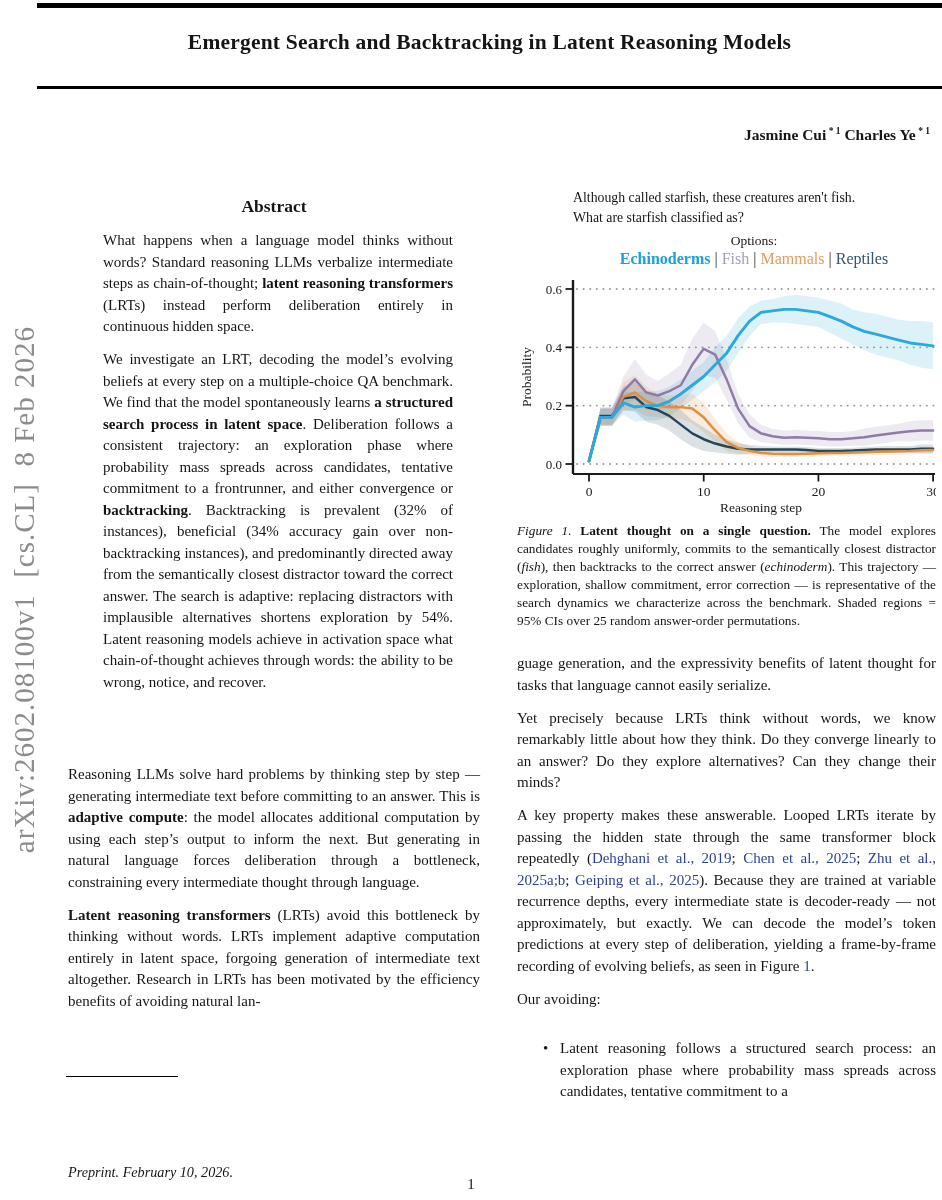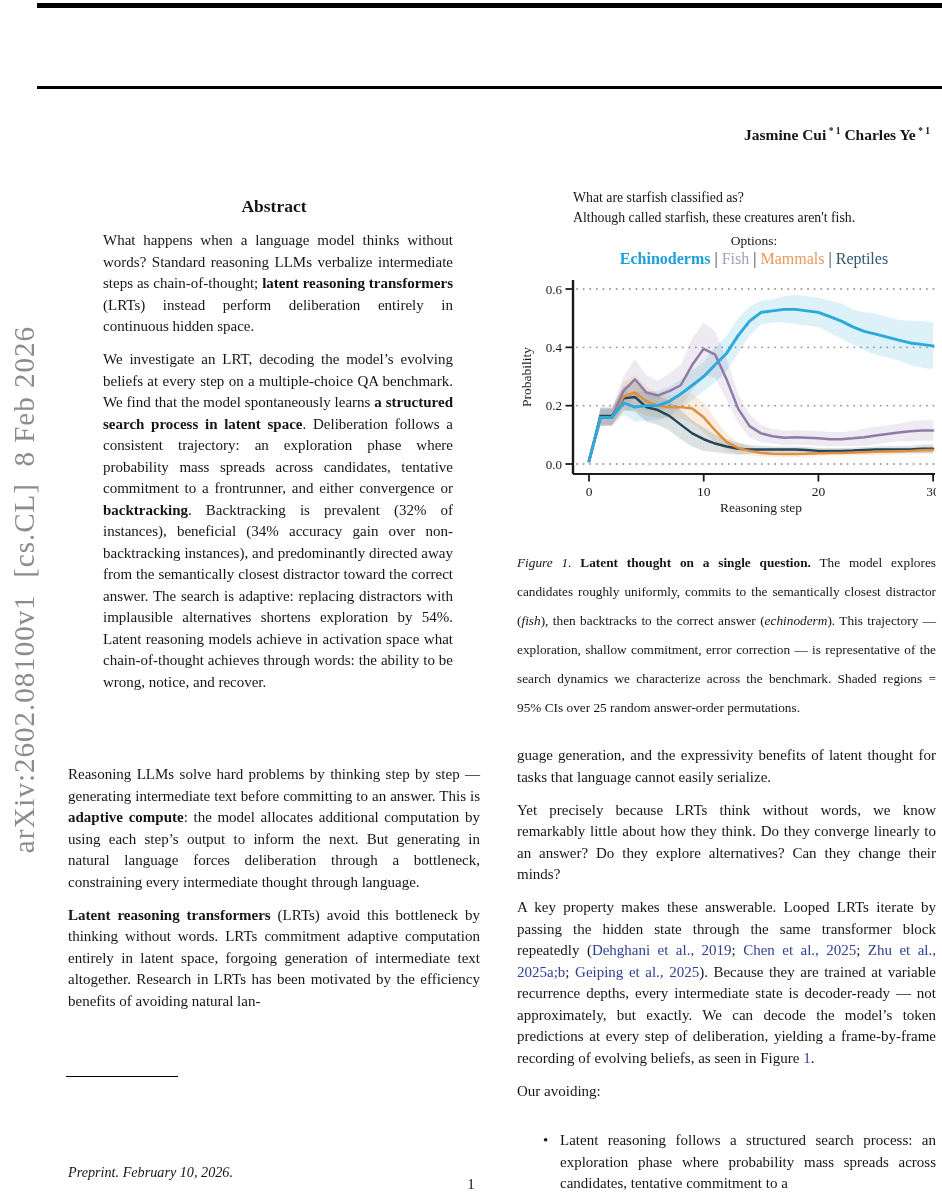--- a/index.html
+++ b/index.html
@@ -26,66 +26,67 @@
   .section-heading{font-size:17px;font-weight:bold;margin:0 0 13px 0;}
   .intro-block{position:absolute;left:68px;top:764px;width:412px;}
   .footnote-block{position:absolute;left:66px;top:1076px;width:414px;}
   .footnote-rule{width:112px;border-top:1.4px solid #000;margin:0 0 6px 0;}
   .footnote-text{font-size:12.8px;line-height:17.5px;text-align:justify;text-indent:12px;}
   .preprint{position:absolute;left:68px;top:1138px;font-style:italic;font-size:14.2px;margin-top:26px;}
   .fig-question{margin-left:56px;width:362px;font-size:13.8px;line-height:19.5px;}
   .fig-options-label{margin:6px 0 0 56px;width:362px;text-align:center;font-size:13.5px;}
   .fig-options{margin:1px 0 0 56px;width:362px;text-align:center;font-size:16px;}
   .chart-svg{display:block;margin-top:6px;}
-  .fig-caption{margin-top:32px;font-size:13.3px;line-height:29px;text-align:justify;}
+  .fig-caption{margin-top:6px;font-size:13.3px;line-height:18px;text-align:justify;}
   .rc-body{margin-top:23px;}
   .findings{margin-bottom:0;}
   .bullet-row{display:flex;margin-top:28px;padding-left:26px;}
   .bullet-glyph{width:17px;font-size:15px;line-height:21.5px;}
   .bullet-text{flex:1;font-size:15px;line-height:21.5px;text-align:justify;hyphens:auto;-webkit-hyphens:auto;}
   .page-number{position:absolute;left:0;right:0;top:1176px;text-align:center;font-size:15px;}
 </style>
 </head>
 <body>
 
 <div class="page">
 
   <div class="rule rule-top"></div>
+  <div class="title">Emergent Search and Backtracking in Latent Reasoning Models</div>
   <div class="rule rule-mid"></div>
   <div class="authors"><span>Jasmine Cui</span><span class="sup"> * 1</span><span>   </span><span>Charles Ye</span><span class="sup"> * 1</span></div>
 
   <div class="sidebar">
     <div class="sidebar-inner">arXiv:2602.08100v1  [cs.CL]  8 Feb 2026</div>
   </div>
 
   <div class="col-left">
     <div class="abstract-heading">Abstract</div>
     <div class="abstract-body body-text">
       <p><span>What happens when a language model thinks without words? Standard reasoning LLMs verbalize intermediate steps as chain-of-thought; </span><span style="font-weight: bold;">latent reasoning transformers</span><span> (LRTs) instead perform deliberation entirely in continuous hidden space.</span></p>
       <p><span>We investigate an LRT, decoding the model’s evolving beliefs at every step on a multiple-choice QA benchmark. We find that the model spontaneously learns </span><span style="font-weight: bold;">a structured search process in latent space</span><span>.  Deliberation follows a consistent trajectory: an exploration phase where probability mass spreads across candidates, tentative commitment to a frontrunner, and either convergence or </span><span style="font-weight: bold;">backtracking</span><span>.  Backtracking is prevalent (32% of instances), beneficial (34% accuracy gain over non-backtracking instances), and predominantly directed away from the semantically closest distractor toward the correct answer.  The search is adaptive: replacing distractors with implausible alternatives shortens exploration by 54%. Latent reasoning models achieve in activation space what chain-of-thought achieves through words: the ability to be wrong, notice, and recover.</span></p>
     </div>
   </div>
 
   <div class="intro-block">
     <div class="body-text">
       <p><span>Reasoning LLMs solve hard problems by thinking step by step — generating intermediate text before committing to an answer.  This is </span><span style="font-weight: bold;">adaptive compute</span><span>:  the model allocates additional computation by using each step’s output to inform the next. But generating in natural language forces deliberation through a bottleneck, constraining every intermediate thought through language.</span></p>
-      <p><span style="font-weight: bold;">Latent reasoning transformers</span><span> (LRTs) avoid this bottleneck by thinking without words. LRTs commitment adaptive computation entirely in latent space, forgoing generation of intermediate text altogether. Research in LRTs has been motivated by the efficiency benefits of avoiding natural lan-</span></p>
+      <p><span style="font-weight: bold;">Latent reasoning transformers</span><span> (LRTs) avoid this bottleneck by thinking without words. LRTs implement adaptive computation entirely in latent space, forgoing generation of intermediate text altogether. Research in LRTs has been motivated by the efficiency benefits of avoiding natural lan-</span></p>
     </div>
   </div>
 
   <div class="footnote-block">
     <div class="footnote-rule"></div>
   </div>
   <div class="preprint">Preprint. February 10, 2026.</div>
 
   <div class="col-right">
     <div class="figure-block">
       <div class="fig-question">
+        <div>Although called starfish, these creatures aren't fish.</div>
         <div>What are starfish classified as?</div>
-        <div>Although called starfish, these creatures aren't fish.</div>
       </div>
       <div class="fig-options-label">Options:</div>
       <div class="fig-options"><span style="font-weight: bold; color: rgb(29, 159, 216);">Echinoderms</span><span style="color: rgb(51, 51, 51);"> | </span><span style="color: rgb(168, 155, 194);">Fish</span><span style="color: rgb(51, 51, 51);"> | </span><span style="color: rgb(230, 154, 92);">Mammals</span><span style="color: rgb(51, 51, 51);"> | </span><span style="color: rgb(49, 86, 108);">Reptiles</span></div>
       <svg class="chart-svg" width="419" height="242" viewBox="0 0 419 242" xmlns="http://www.w3.org/2000/svg">
           <line x1="60" y1="190" x2="418" y2="190" stroke="#999" stroke-width="1.9" stroke-dasharray="0.1 6.5" stroke-linecap="round"></line>
           <line x1="60" y1="131.66666666666666" x2="418" y2="131.66666666666666" stroke="#999" stroke-width="1.9" stroke-dasharray="0.1 6.5" stroke-linecap="round"></line>
           <line x1="60" y1="73.33333333333331" x2="418" y2="73.33333333333331" stroke="#999" stroke-width="1.9" stroke-dasharray="0.1 6.5" stroke-linecap="round"></line>
           <line x1="60" y1="15" x2="418" y2="15" stroke="#999" stroke-width="1.9" stroke-dasharray="0.1 6.5" stroke-linecap="round"></line>
           <polygon points="72,185.625 83.47,134.58333333333331 94.94,134.58333333333331 106.41,117.08333333333333 117.88,118.54166666666666 129.35,117.08333333333333 140.82,117.08333333333333 152.29000000000002,112.70833333333333 163.76,105.41666666666667 175.23000000000002,96.66666666666666 186.7,87.91666666666667 198.17000000000002,73.33333333333331 209.64000000000001,61.66666666666666 221.11,44.16666666666666 232.58,32.49999999999997 244.05,26.66666666666663 255.52,25.208333333333314 266.99,22.29166666666663 278.46000000000004,20.833333333333314 289.93,22.29166666666663 301.4,23.74999999999997 312.87,26.66666666666663 324.34000000000003,29.583333333333314 335.81,35.41666666666666 347.28000000000003,38.333333333333314 358.75,39.79166666666666 370.22,42.708333333333314 381.69,45.625 393.16,47.083333333333314 404.63,47.083333333333314 416.1,48.54166666666666 416.1,95.20833333333333 404.63,93.75 393.16,90.83333333333334 381.69,86.45833333333333 370.22,83.54166666666666 358.75,80.625 347.28000000000003,76.24999999999999 335.81,70.41666666666667 324.34000000000003,64.58333333333333 312.87,58.75 301.4,52.91666666666666 289.93,51.458333333333314 278.46000000000004,49.99999999999997 266.99,48.54166666666666 255.52,48.54166666666666 244.05,49.99999999999997 232.58,61.66666666666666 221.11,79.16666666666666 209.64000000000001,96.66666666666666 198.17000000000002,108.33333333333331 186.7,117.08333333333333 175.23000000000002,125.83333333333331 163.76,134.58333333333331 152.29000000000002,141.875 140.82,146.25 129.35,146.25 117.88,147.70833333333331 106.41,140.41666666666669 94.94,152.08333333333331 83.47,152.08333333333331 72,188.54166666666666" fill="#2ba8dc" fill-opacity="0.16" stroke="none"></polygon>
           <polygon points="72,185.625 83.47,134.58333333333331 94.94,134.58333333333331 106.41,102.5 117.88,85 129.35,101.04166666666666 140.82,106.875 152.29000000000002,99.58333333333333 163.76,90.83333333333331 175.23000000000002,64.58333333333331 186.7,48.54166666666666 198.17000000000002,57.29166666666666 209.64000000000001,85 221.11,120 232.58,140.41666666666666 244.05,150.625 255.52,155 266.99,156.45833333333334 278.46000000000004,155.875 289.93,156.45833333333334 301.4,157.04166666666666 312.87,157.91666666666666 324.34000000000003,157.91666666666666 335.81,157.04166666666666 347.28000000000003,154.41666666666666 358.75,152.66666666666666 370.22,151.20833333333331 381.69,149.75 393.16,147.125 404.63,146.25 416.1,146.25 416.1,166.66666666666666 404.63,166.66666666666666 393.16,167.54166666666666 381.69,167.25 370.22,168.70833333333334 358.75,170.16666666666666 347.28000000000003,171.91666666666666 335.81,171.625 324.34000000000003,172.5 312.87,172.5 301.4,171.625 289.93,171.04166666666666 278.46000000000004,170.45833333333334 266.99,171.04166666666666 255.52,169.58333333333331 244.05,168.125 232.58,163.75 221.11,149.16666666666666 209.64000000000001,125.83333333333334 198.17000000000002,103.95833333333333 186.7,101.04166666666664 175.23000000000002,117.08333333333333 163.76,131.66666666666666 152.29000000000002,134.58333333333331 140.82,136.04166666666666 129.35,136.04166666666666 117.88,125.83333333333334 106.41,131.66666666666666 94.94,152.08333333333331 83.47,152.08333333333331 72,188.54166666666666" fill="#8f7ba6" fill-opacity="0.16" stroke="none"></polygon>

